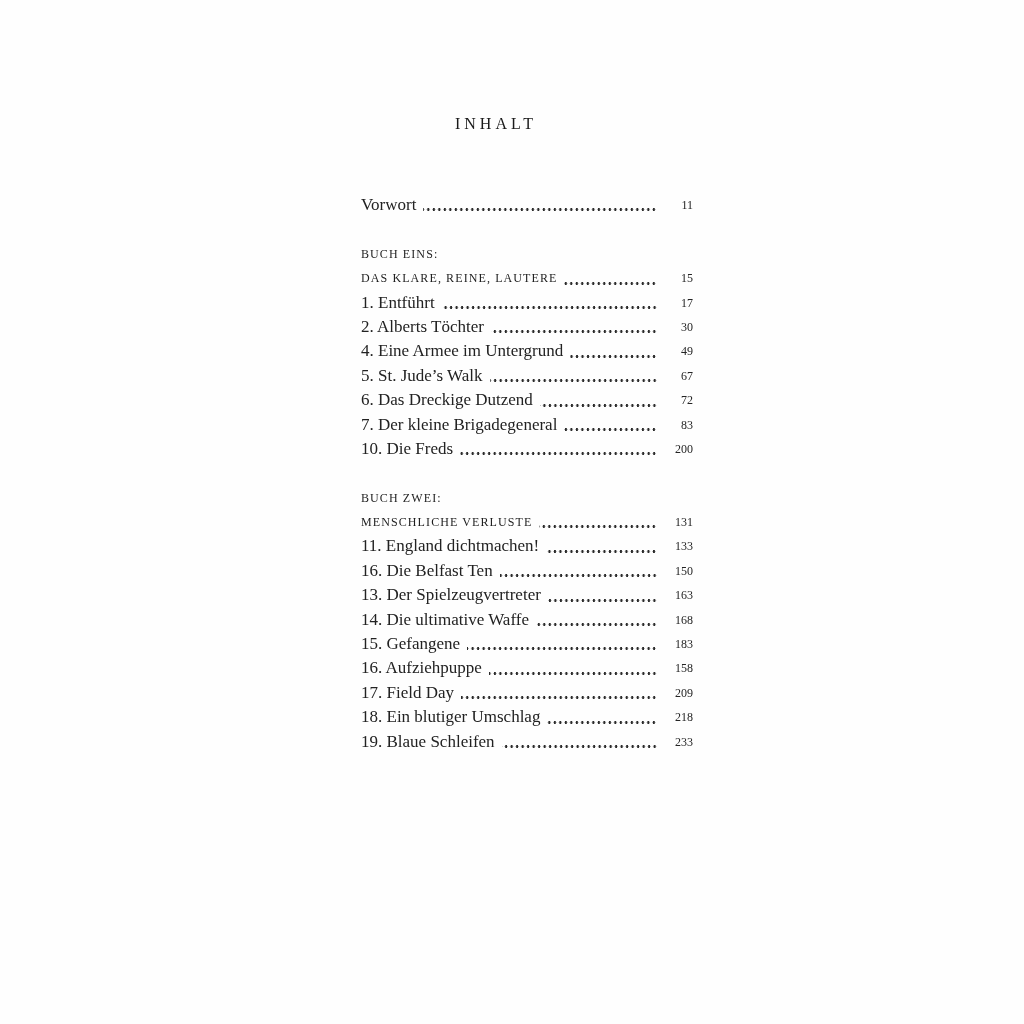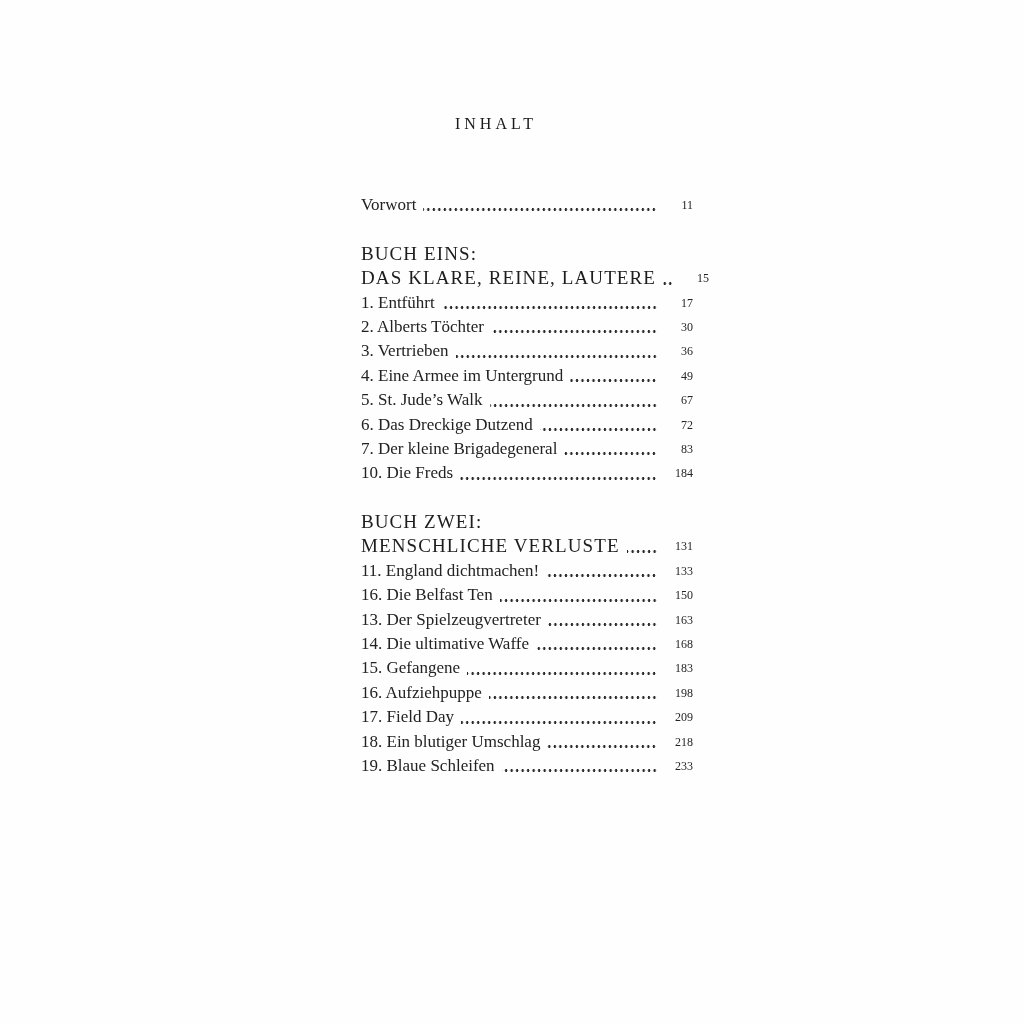--- a/index.html
+++ b/index.html
@@ -40,21 +40,21 @@
     height: 24.4px;
     line-height: 24.4px;
     font-size: 17px;
     color: #222222;
   }
   .toc-row .toc-label {
     white-space: nowrap;
   }
   .toc-row.caps .toc-label {
     letter-spacing: 1.1px;
-    font-size: 19px;
+    font-size: 12px;
     color: #1d1d1d;
   }
   .dot-leader {
     flex: 1 1 auto;
     margin: 0 10px 0 7px;
     background-image: radial-gradient(circle, #2b2b2b 1.15px, rgba(0,0,0,0) 1.5px);
     background-size: 5.5px 5px;
     background-repeat: repeat-x;
     background-position: right 0 bottom 5px;
     min-width: 10px;
@@ -92,25 +92,20 @@
         <span class="toc-label">1. Entführt</span>
         <span class="dot-leader"></span>
         <span class="page-num">17</span>
       </div>
       <div class="toc-row">
         <span class="toc-label">2. Alberts Töchter</span>
         <span class="dot-leader"></span>
         <span class="page-num">30</span>
       </div>
       <div class="toc-row">
-        <span class="toc-label">3. Vertrieben</span>
-        <span class="dot-leader"></span>
-        <span class="page-num">36</span>
-      </div>
-      <div class="toc-row">
         <span class="toc-label">4. Eine Armee im Untergrund</span>
         <span class="dot-leader"></span>
         <span class="page-num">49</span>
       </div>
       <div class="toc-row">
         <span class="toc-label">5. St. Jude’s Walk</span>
         <span class="dot-leader"></span>
         <span class="page-num">67</span>
       </div>
       <div class="toc-row">
@@ -119,21 +114,21 @@
         <span class="page-num">72</span>
       </div>
       <div class="toc-row">
         <span class="toc-label">7. Der kleine Brigadegeneral</span>
         <span class="dot-leader"></span>
         <span class="page-num">83</span>
       </div>
       <div class="toc-row">
         <span class="toc-label">10. Die Freds</span>
         <span class="dot-leader"></span>
-        <span class="page-num">184</span>
+        <span class="page-num">200</span>
       </div>
       <div class="toc-gap"></div>
       <div class="toc-row caps">
         <span class="toc-label">BUCH ZWEI:</span>
       </div>
       <div class="toc-row caps">
         <span class="toc-label">MENSCHLICHE VERLUSTE</span>
         <span class="dot-leader"></span>
         <span class="page-num">131</span>
       </div>
@@ -158,21 +153,21 @@
         <span class="page-num">168</span>
       </div>
       <div class="toc-row">
         <span class="toc-label">15. Gefangene</span>
         <span class="dot-leader"></span>
         <span class="page-num">183</span>
       </div>
       <div class="toc-row">
         <span class="toc-label">16. Aufziehpuppe</span>
         <span class="dot-leader"></span>
-        <span class="page-num">198</span>
+        <span class="page-num">158</span>
       </div>
       <div class="toc-row">
         <span class="toc-label">17. Field Day</span>
         <span class="dot-leader"></span>
         <span class="page-num">209</span>
       </div>
       <div class="toc-row">
         <span class="toc-label">18. Ein blutiger Umschlag</span>
         <span class="dot-leader"></span>
         <span class="page-num">218</span>

